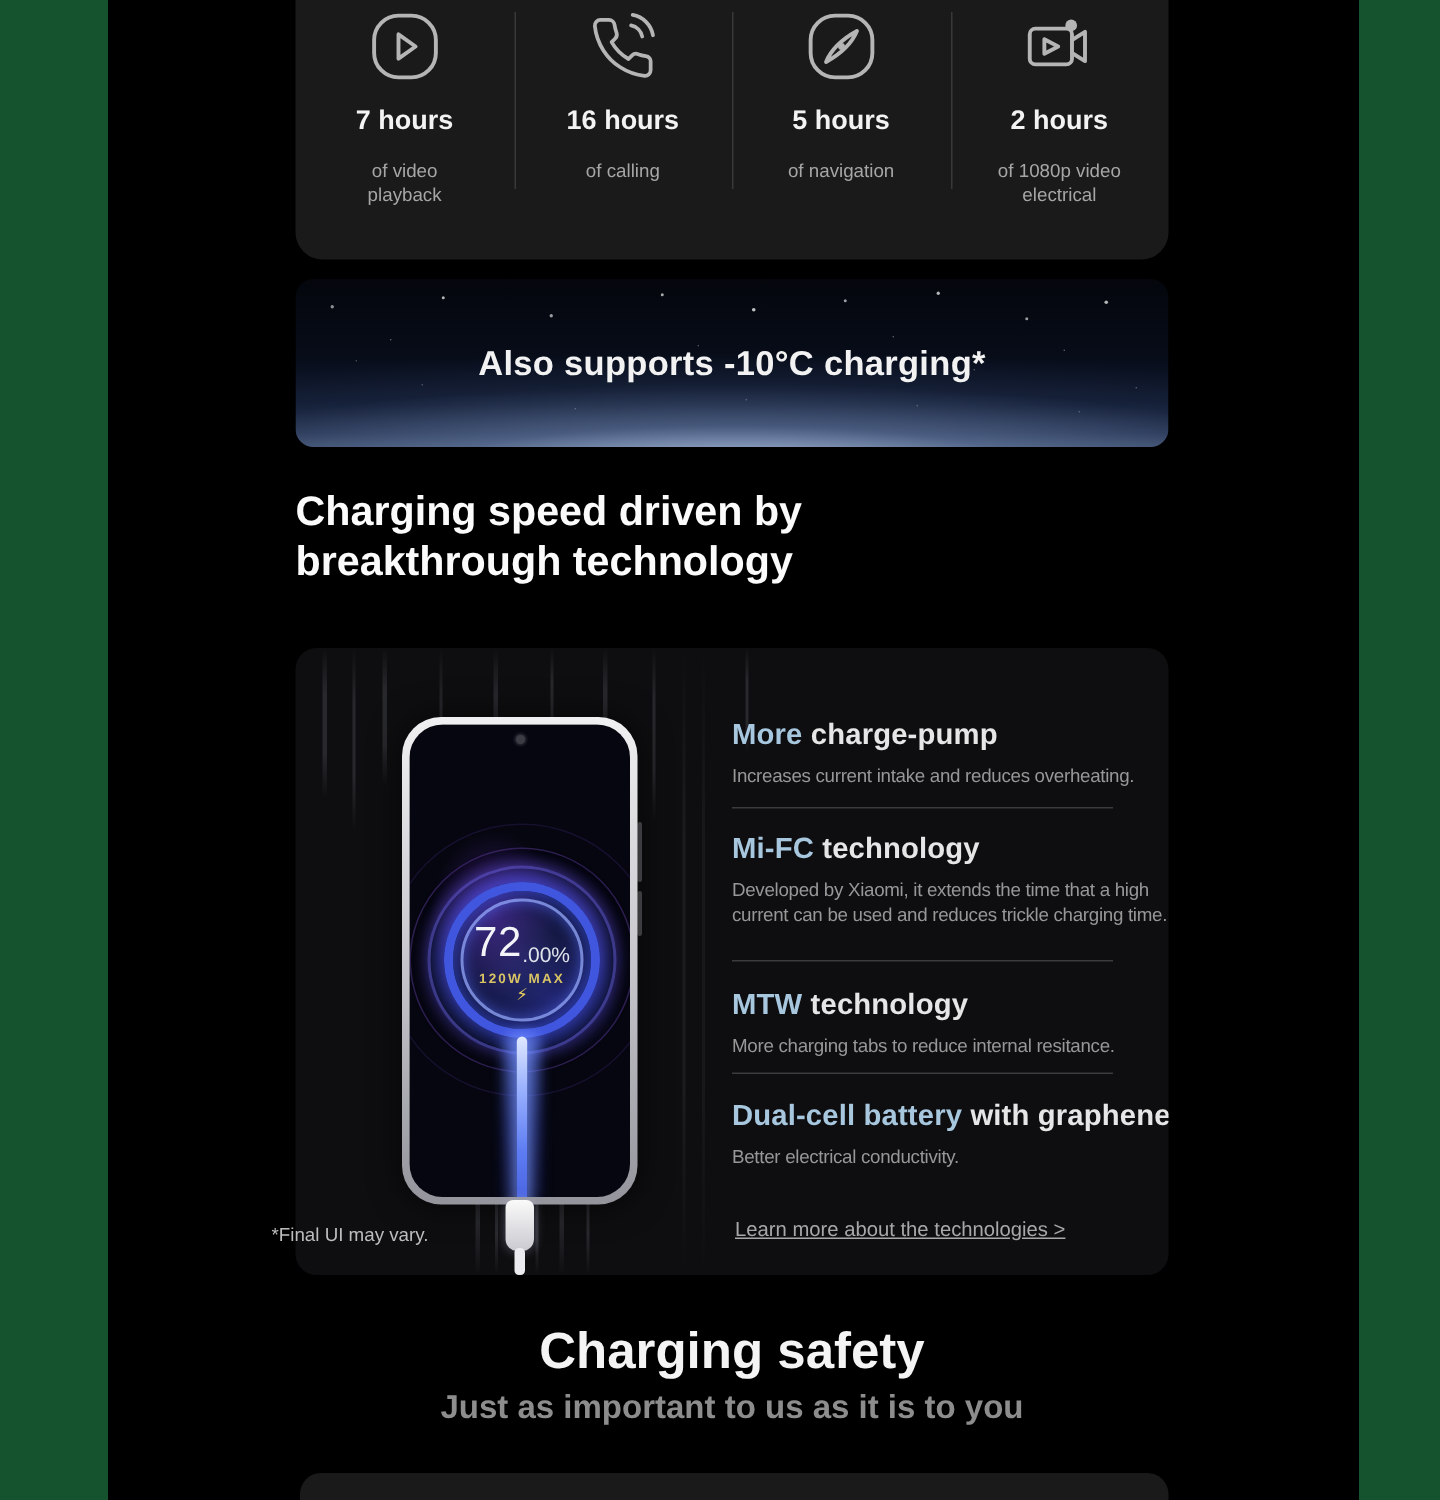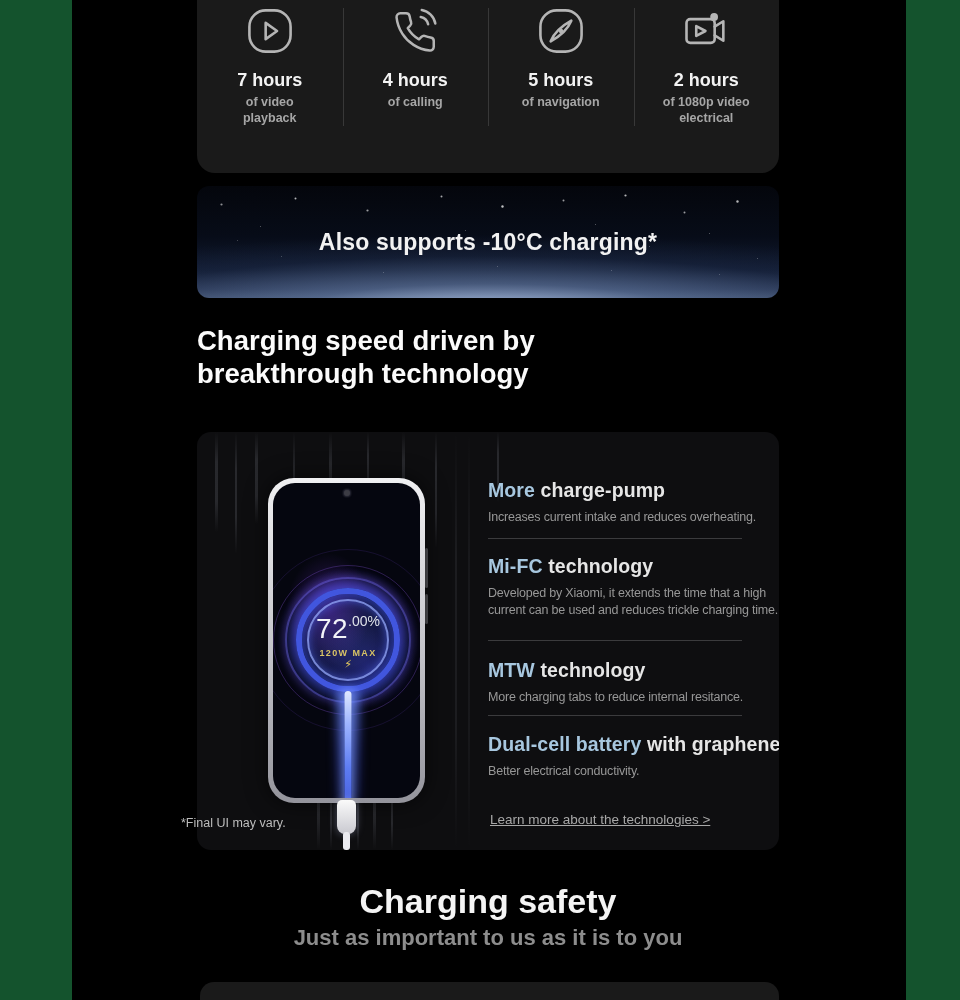--- a/index.html
+++ b/index.html
@@ -11,21 +11,21 @@
   .panel { position:absolute; left:72px; top:0; width:834px; height:1000px; background:#000; }
 
   
   .stats-card { position:absolute; left:197px; top:-44px; width:582px; height:217px;
     background:#1a1a1a; border-radius:18px; display:flex; padding-top:48px; }
   .stat-col { flex:1 1 0; position:relative; text-align:center; }
   .stat-col + .stat-col::before { content:""; position:absolute; left:0; top:4px; height:118px; width:1px; background:#383838; }
   .stat-icon { height:54px; display:flex; align-items:center; justify-content:center; }
   .stat-icon svg { stroke:#b5b5b5; fill:none; stroke-width:2.4; stroke-linecap:round; stroke-linejoin:round; }
   .stat-hours { margin-top:12px; font-size:18px; font-weight:bold; color:#f3f3f3; }
-  .stat-desc { margin-top:4px; font-size:12.5px; line-height:15.5px; color:#a6a6a6; max-width:96px; margin-left:auto; margin-right:auto;font-weight:bold; }
+  .stat-desc { margin-top:16px; font-size:12.5px; line-height:15.5px; color:#a6a6a6; max-width:96px; margin-left:auto; margin-right:auto; }
 
   
   .banner { position:absolute; left:197px; top:186px; width:582px; height:112px; border-radius:12px; overflow:hidden;
     background:
       radial-gradient(130% 95% at 50% 112%, rgba(186,205,238,.9) 0%, rgba(110,134,176,.5) 26%, rgba(44,60,96,.22) 52%, rgba(10,16,34,0) 72%),
       linear-gradient(180deg,#04060c 0%, #070c18 45%, #101a30 75%, #24314d 92%, #3a4a66 100%);
     display:flex; align-items:center; justify-content:center; }
   .stars { position:absolute; inset:0; }
   .stars i { position:absolute; width:1px; height:1px; background:transparent; border-radius:50%;
     box-shadow: 24px 18px 0 .6px rgba(255,255,255,.55), 63px 40px 0 0 rgba(255,255,255,.4),
@@ -72,21 +72,21 @@
   .ring-main { width:104px; height:104px; border:6px solid #4156de;
     box-shadow:0 0 16px 2px rgba(58,80,225,.75), inset 0 0 12px 2px rgba(58,80,225,.7), 0 -6px 14px rgba(130,70,230,.5); }
   .ring-inner { width:82px; height:82px; border:2px solid rgba(150,170,255,.75); box-shadow:inset 0 0 10px rgba(90,110,245,.5); }
   .beam-glow { position:absolute; left:75px; top:206px; width:26px; height:112px; transform:translateX(-50%);
     background:linear-gradient(180deg, rgba(100,130,255,.55), rgba(70,90,235,.35) 55%, rgba(60,75,220,.18)); filter:blur(4px); }
   .beam-core { position:absolute; left:75px; top:208px; width:7px; height:110px; transform:translateX(-50%); border-radius:4px;
     background:linear-gradient(180deg,#dfe8ff 0%, #9db4ff 30%, #5d7cf2 70%, #4a63e0 100%);
     box-shadow:0 0 9px 2px rgba(120,150,255,.8); }
   .charge-readout { position:absolute; left:75px; top:158px; transform:translate(-50%,-50%);
     display:flex; flex-direction:column; align-items:center; white-space:nowrap; }
-  .pct-row { display:flex; align-items:flex-start; color:#f2f4f8; }
+  .pct-row { display:flex; align-items:flex-end; color:#f2f4f8; }
   .pct-int { font-size:28px; font-weight:400; letter-spacing:.5px; }
   .pct-frac { font-size:14px; color:#dfe3ea; }
   .power-row { margin-top:3px; font-size:9px; font-weight:bold; letter-spacing:1.4px; color:#d9c465; }
   .bolt-row { margin-top:1px; font-size:11px; color:#e8cd5d; line-height:11px; }
 
   .connector { position:absolute; left:140px; top:368px; width:19px; height:34px; border-radius:5px 5px 8px 8px;
     background:linear-gradient(180deg,#fafafa,#c9c9d0); box-shadow:0 0 8px rgba(200,210,255,.35); }
   .wire { position:absolute; left:146px; top:400px; width:7px; height:18px; border-radius:3px; background:#ebebf0; }
 
   .features { position:absolute; left:291px; top:0; width:296px; height:418px; }
@@ -126,21 +126,21 @@
         <div class="stat-desc">of video playback</div>
       </div>
       <div class="stat-col">
         <div class="stat-icon">
           <svg width="50" height="50" viewBox="0 0 48 48">
             <path d="M42 33.8v5.4a3.6 3.6 0 0 1-3.9 3.6 35.6 35.6 0 0 1-15.5-5.5 35 35 0 0 1-10.8-10.8A35.6 35.6 0 0 1 6.3 10.9 3.6 3.6 0 0 1 9.9 7h5.4a3.6 3.6 0 0 1 3.6 3.1c.23 1.7.65 3.4 1.26 5a3.6 3.6 0 0 1-.81 3.8l-2.3 2.3a28.8 28.8 0 0 0 10.8 10.8l2.3-2.3a3.6 3.6 0 0 1 3.8-.81c1.6.61 3.3 1 5 1.26a3.6 3.6 0 0 1 3.1 3.65z"></path>
             <path d="M29.5 10.5 A9 9 0 0 1 36.6 17.6"></path>
             <path d="M30.5 3.8 A16 16 0 0 1 43.5 16.8"></path>
           </svg>
         </div>
-        <div class="stat-hours">4 hours</div>
+        <div class="stat-hours">16 hours</div>
         <div class="stat-desc">of calling</div>
       </div>
       <div class="stat-col">
         <div class="stat-icon">
           <svg width="52" height="52" viewBox="0 0 48 48">
             <rect x="5" y="5" width="38" height="38" rx="15"></rect>
             <path d="M14.5 33.5 Q19 22.5 33.5 14.5 Q29 25.5 14.5 33.5 Z"></path>
             <circle cx="24" cy="24" r="2.1" fill="#b5b5b5" stroke="none"></circle>
           </svg>
         </div>

